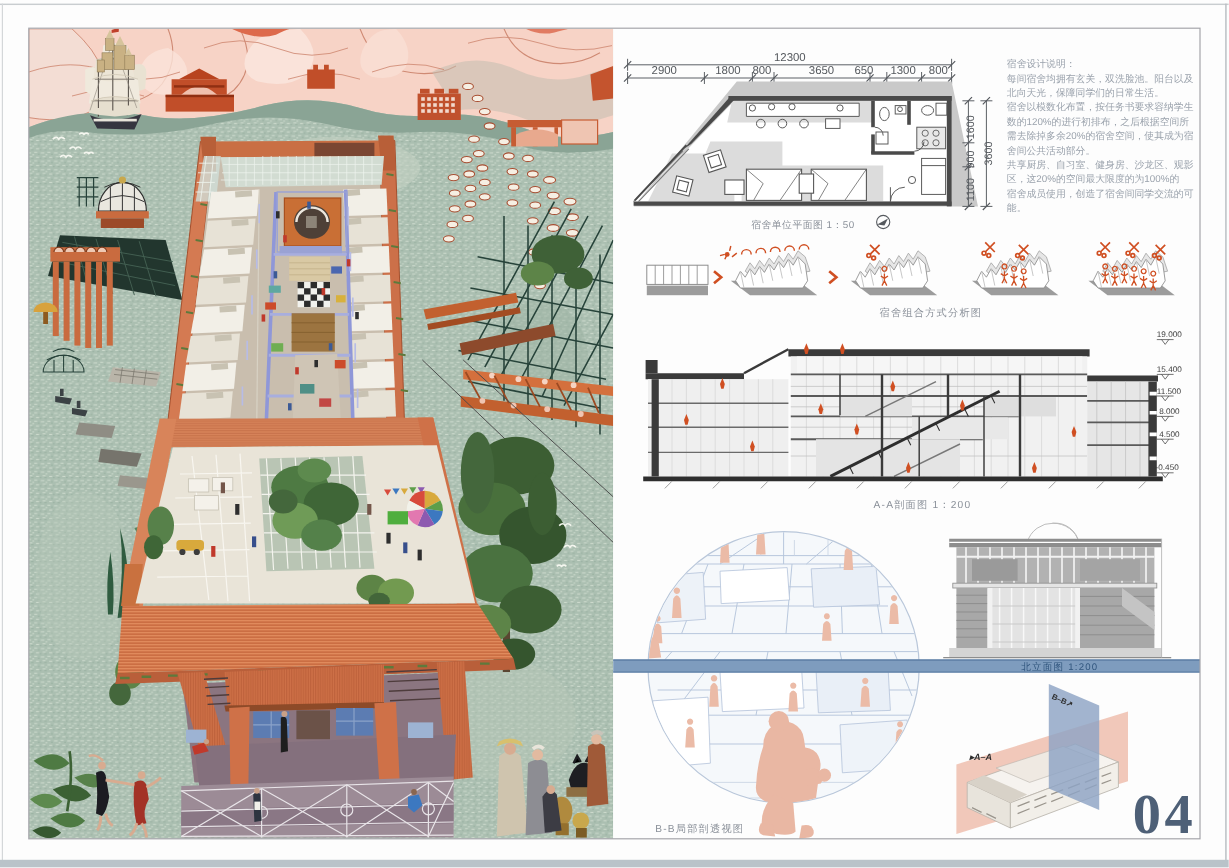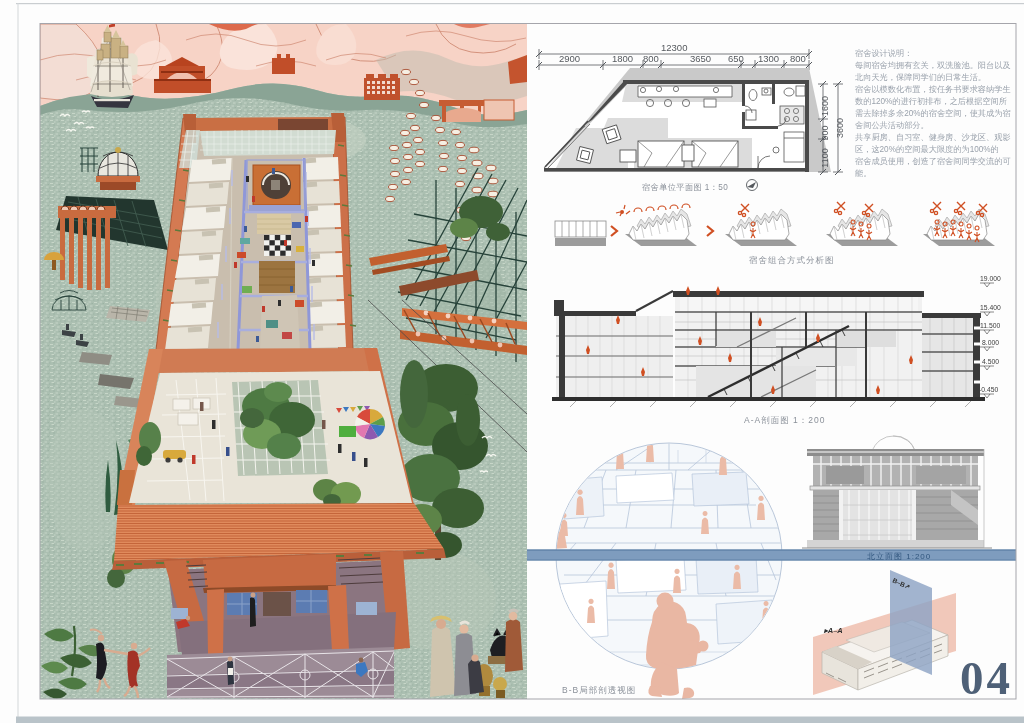--- a/index.html
+++ b/index.html
@@ -1,17 +1,17 @@
 <!DOCTYPE html>
 <html><head>
 <meta charset="utf-8">
 <style>
 html,body{margin:0;padding:0;}
 body{width:1024px;height:723px;overflow:hidden;background:#fdfdfd;font-family:"Liberation Sans",sans-serif;}
-#page{position:relative;width:828px;height:723px;margin-left:16px;}
+#page{position:relative;width:828px;height:723px;}
 svg{position:absolute;top:0;left:0;}
 </style>
 </head>
 <body>
 <div id="page">
 <svg width="1024" height="723" viewBox="0 0 1024 723">
 <defs>
 <pattern id="seaspeck" width="11" height="7" patternUnits="userSpaceOnUse">
 <rect width="11" height="7" fill="#abbfb1"></rect>
 <path d="M1 1.5h3M6.5 1h2.5M2.5 4.5h2.5M8 5h2.5M5 3h1.5" stroke="#d3e0d2" stroke-width="0.7" fill="none"></path>

